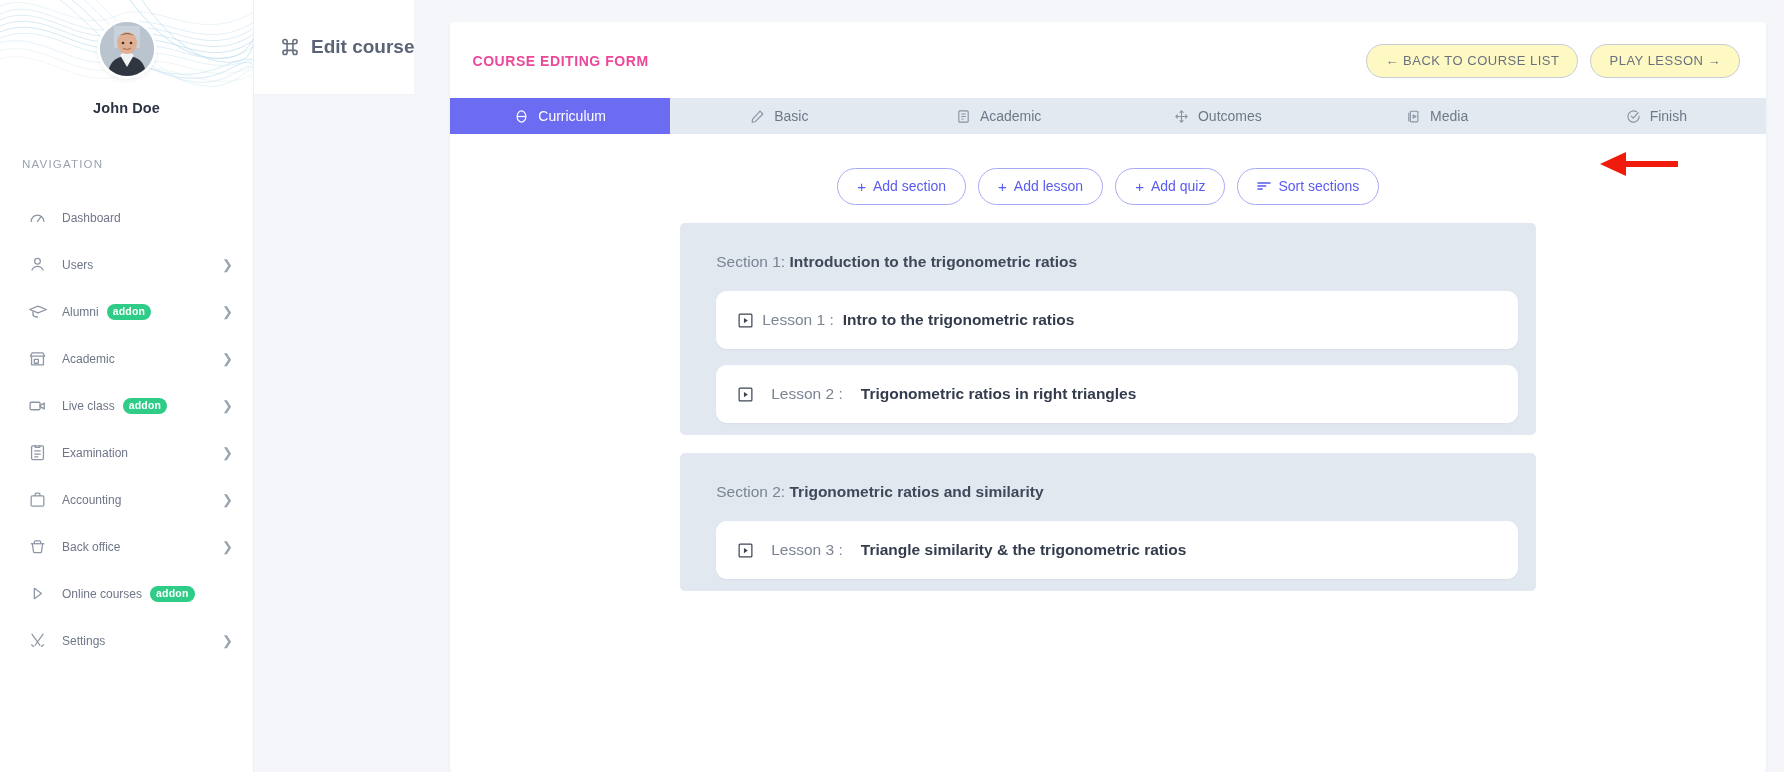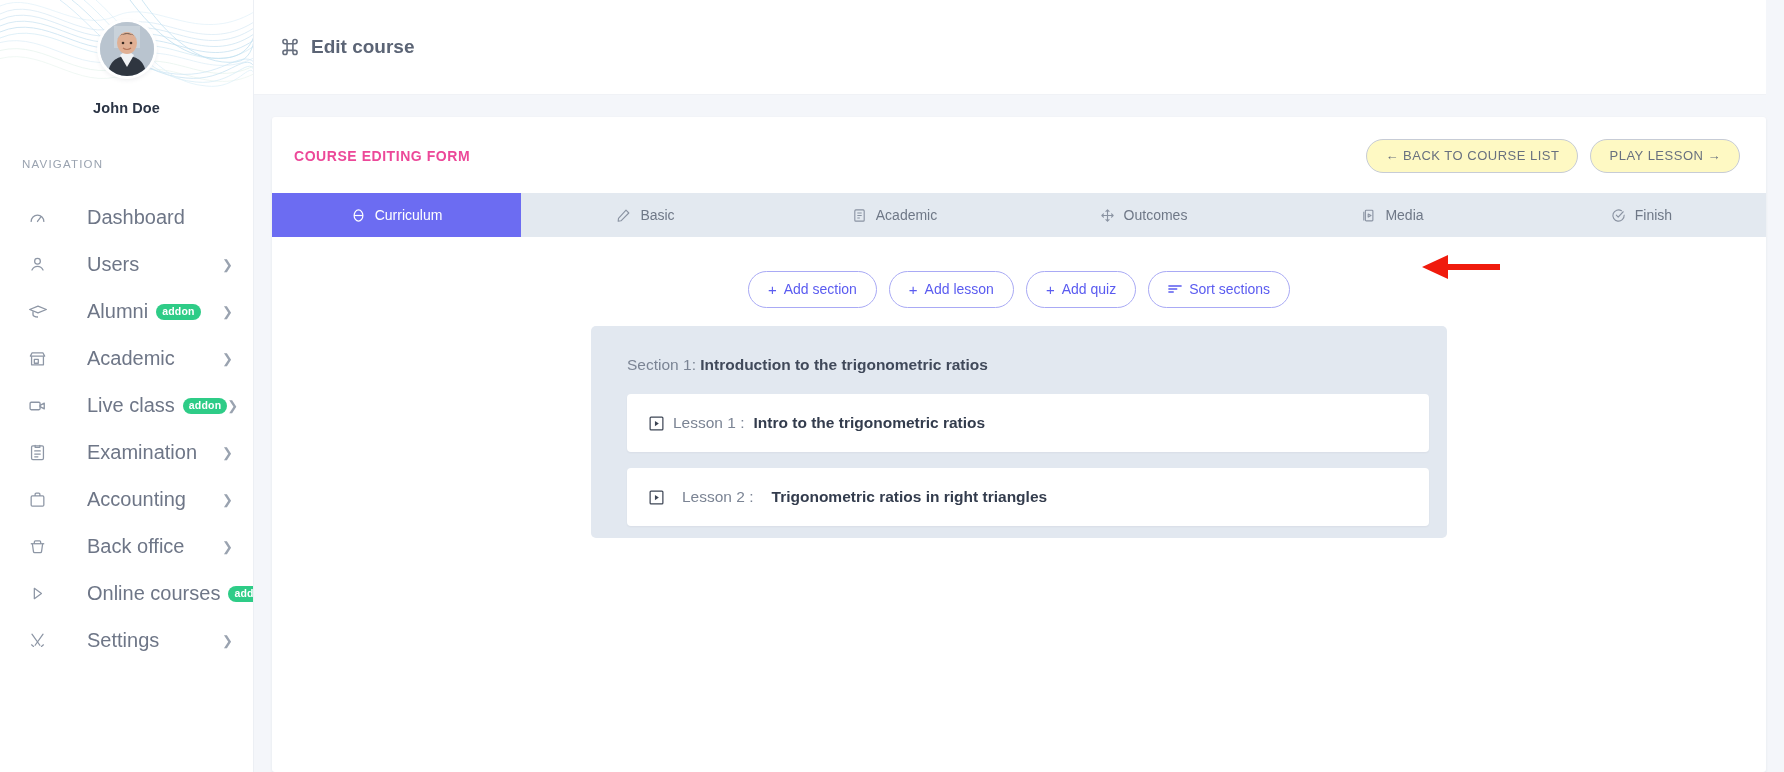--- a/index.html
+++ b/index.html
@@ -41,31 +41,31 @@
   .nav-item {
     display: flex; align-items: center;
     height: 47px; padding: 0 20px 0 28px;
     cursor: pointer; position: relative;
   }
   .nav-ico {
     width: 22px; flex: 0 0 22px; display: flex; align-items: center; justify-content: flex-start;
     color: #8d96a5;
   }
   .nav-label {
-    margin-left: 37px; font-size: 20px; color: #6e7687; white-space: nowrap;
+    margin-left: 12px; font-size: 12px; color: #6e7687; white-space: nowrap;
   }
   .addon {
     margin-left: 8px; background: #2ecc87; color: #fff;
     font-size: 10.5px; font-weight: 700; border-radius: 8px;
     padding: 2.5px 6px 3px; letter-spacing: .2px; line-height: 1;
   }
   .chev { margin-left: auto; color: #9aa3b0; font-size: 13px; line-height: 1; }
 
   
-  .main { flex: 1 1 auto; display: flex; flex-direction: column; background: #f4f6fa; overflow: hidden; }
+  .main { flex: 1 1 auto; display: flex; background: #f4f6fa; overflow: hidden; }
   .topbar {
     background: #fff; height: 95px; margin: 0 18px 0 0;
     display: flex; align-items: center; padding-left: 26px;
     border-bottom: 1px solid #f0f2f6;
   }
   .topbar-title {
     display: flex; align-items: center; gap: 11px;
     font-size: 19px; font-weight: 700; color: #5b6475;
   }
   .cmd-icon { color: #68707f; display: flex; }
@@ -87,21 +87,21 @@
   .pill-btn {
     border: 1px solid #c7ccd6; background: #fef9c3; color: #69717f;
     border-radius: 40px; padding: 8px 18px 9px;
     font-size: 13px; letter-spacing: .5px; font-family: inherit;
     cursor: pointer; white-space: nowrap;
   }
 
   
   .tabs { display: flex; background: #e3e9f0; }
   .tab {
-    flex: 1 1 0; height: 44px;
+    flex: 1 1 0; height: 36px;
     display: flex; align-items: center; justify-content: center; gap: 9px;
     font-size: 14px; color: #6f7887; cursor: pointer; user-select: none;
   }
   .tab .tico { display: flex; align-items: center; color: #8a93a2; }
   .tab.active { background: #6c6cf2; color: #fff; }
   .tab.active .tico { color: #fff; }
 
   
   .tool-row {
     display: flex; justify-content: center; align-items: center;
@@ -125,21 +125,21 @@
   .sections-scroll { padding: 0 0 0 0; overflow: hidden; flex: 1 1 auto; }
   .section-card {
     width: 856px; margin: 0 auto 18px;
     background: #e2e8f0; border-radius: 5px; padding: 18px 18px 12px;
   }
   .section-title {
     font-size: 15.5px; color: #7b8494; padding: 12px 0 20px 18px;
   }
   .section-title b { color: #40495a; font-weight: 700; }
   .lesson {
-    background: #fff; border-radius: 4px; margin: 0 0 16px 18px;
+    background: #fff; border-radius: 11px; margin: 0 0 16px 18px;
     padding: 20px 22px; font-size: 15.5px; color: #7b8494;
     display: flex; align-items: center; gap: 9px;
     box-shadow: 0 1px 2px rgba(30,40,60,.05);
     cursor: pointer;
   }
   .lesson:last-child { margin-bottom: 0; gap: 18px; }
   .lesson b { color: #333c4d; font-weight: 700; }
   .lesson-ico { color: #3d4554; display: flex; }
 </style>
 </head>
@@ -422,18 +422,34 @@
                   <svg width="15" height="15" viewBox="0 0 16 16" fill="none" stroke="currentColor" stroke-width="1.3">
                     <rect x="1.2" y="1.2" width="13.6" height="13.6" rx="1"></rect>
                     <path d="M6.3 5.2l4.2 2.8-4.2 2.8z" fill="currentColor" stroke="none"></path>
                   </svg>
                 </span>
               <span>Lesson 2 :</span>
               <b>Trigonometric ratios in right triangles</b>
             </div>
           </div>
 
+          <div class="section-card">
+            <div class="section-title">
+              <span>Section 2:</span>
+              <b>Trigonometric ratios and similarity</b>
+            </div>
+            <div class="lesson">
+              <span class="lesson-ico">
+                  <svg width="15" height="15" viewBox="0 0 16 16" fill="none" stroke="currentColor" stroke-width="1.3">
+                    <rect x="1.2" y="1.2" width="13.6" height="13.6" rx="1"></rect>
+                    <path d="M6.3 5.2l4.2 2.8-4.2 2.8z" fill="currentColor" stroke="none"></path>
+                  </svg>
+                </span>
+              <span>Lesson 3 :</span>
+              <b>Triangle similarity &amp; the trigonometric ratios</b>
+            </div>
+          </div>
 
         </div>
       </div>
     </div>
   </section>
 </div>
 
 </body></html>

